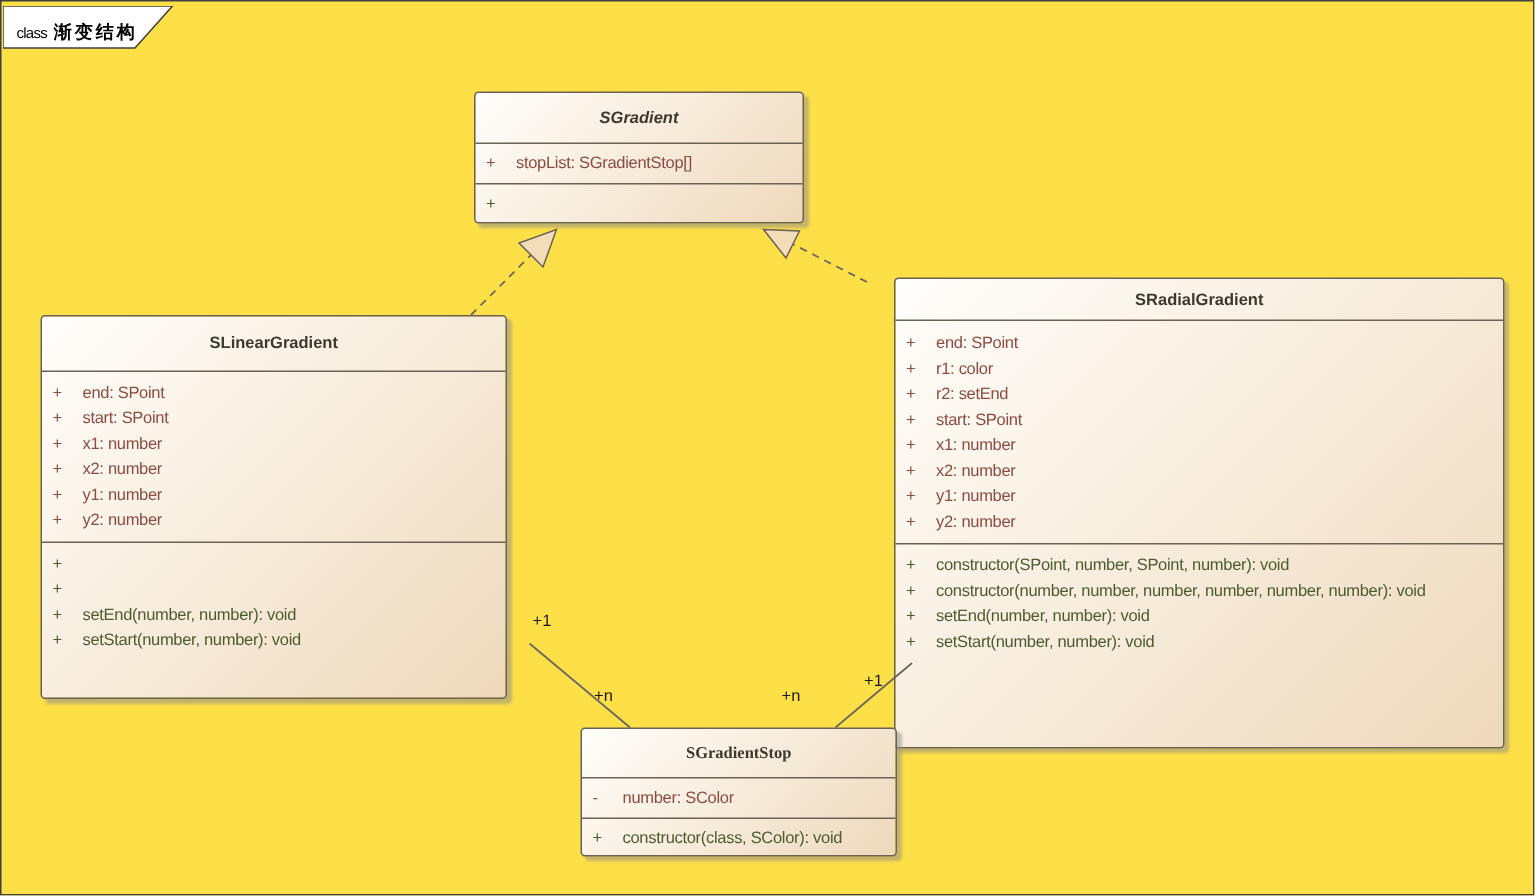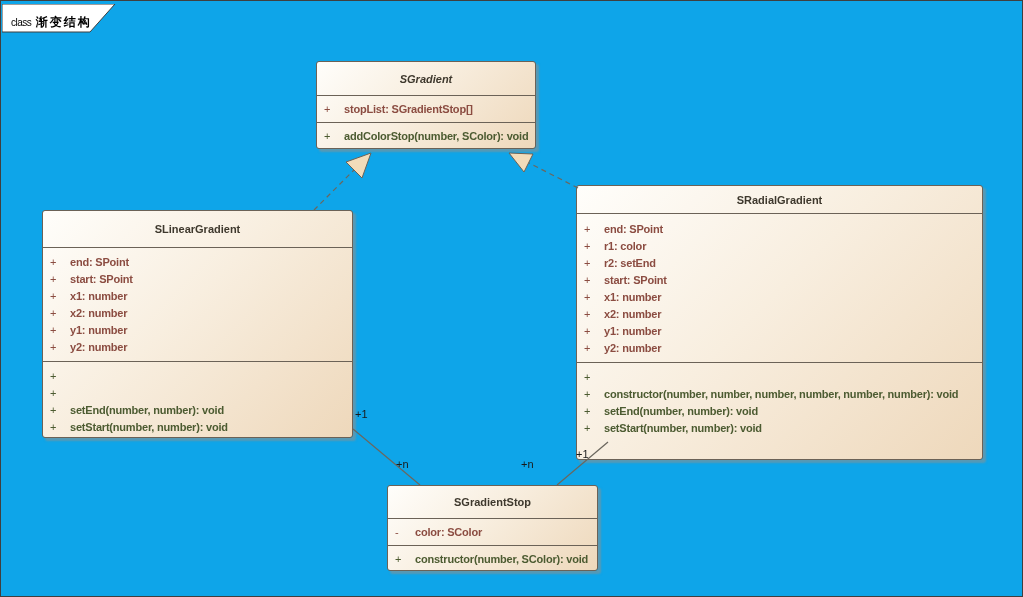--- a/index.html
+++ b/index.html
@@ -1,20 +1,20 @@
 <!DOCTYPE html>
 <html><head>
 <meta charset="utf-8">
 <style>
   * { margin:0; padding:0; box-sizing:border-box; }
   html,body { background:#e8e8e8; }
   body { font-family:"Liberation Sans", sans-serif; }
   #canvas {
     position:relative; width:1023px; height:597px;
-    background:#0ea5e9; border:1px solid #3f3f3f; overflow:hidden;
+    background:#fde047; border:1px solid #3f3f3f; overflow:hidden;
   }
   
   .frame-tab { position:absolute; left:1px; top:3px; width:120px; height:29px; }
   .frame-tab-text {
     position:absolute; left:9px; top:8px; white-space:nowrap; color:#000;
   }
   .frame-tab-text .prefix { font-size:10px; letter-spacing:-0.5px; }
   .frame-tab-text .cn { font-size:12px; font-weight:bold; letter-spacing:2px; }
 
   
@@ -26,21 +26,21 @@
     color:#3e382d;
   }
   .uml-title {
     display:flex; align-items:center; justify-content:center;
     font-size:11px; font-weight:bold; color:#3e382d;
   }
   .uml-title.abstract { font-style:italic; }
   .compartment { border-top:1px solid #6b6257; position:relative; }
   .m-row { position:relative; height:17px; line-height:17px; font-size:11px; white-space:nowrap; }
   .m-row .vis { position:absolute; left:7px; }
-  .m-row .txt { position:absolute; left:27px; letter-spacing:-0.2px;font-weight:bold; }
+  .m-row .txt { position:absolute; left:27px; letter-spacing:-0.2px; }
   .attrs .m-row { color:#8b4c41; }
   .ops .m-row   { color:#4c5b31; }
 
   
   #connectors { position:absolute; left:0; top:0; width:1023px; height:597px; pointer-events:none; }
   .mult-label { position:absolute; font-size:11px; color:#1a1a1a; white-space:nowrap; }
 </style>
 </head>
 <body>
 
@@ -60,26 +60,25 @@
     <div class="uml-title abstract" style="height:33px;">SGradient</div>
     <div class="compartment attrs" style="height:27px; padding-top:5px;">
       <div class="m-row">
         <span class="vis">+</span>
         <span class="txt">stopList: SGradientStop[]</span>
       </div>
     </div>
     <div class="compartment ops" style="height:28px; padding-top:5px;">
       <div class="m-row">
         <span class="vis">+</span>
-        <span class="txt">addColorStop(number, SColor): void</span>
-      </div>
-    </div>
-  </div>
-
-  <div class="uml-class" style="left:41px; top:209px; width:311px; height:228px;">
+      </div>
+    </div>
+  </div>
+
+  <div class="uml-class" style="left:26px; top:209px; width:311px; height:256px;">
     <div class="uml-title" style="height:36px;">SLinearGradient</div>
     <div class="compartment attrs" style="height:114px; padding-top:6px;">
       <div class="m-row">
         <span class="vis">+</span>
         <span class="txt">end: SPoint</span>
       </div>
       <div class="m-row">
         <span class="vis">+</span>
         <span class="txt">start: SPoint</span>
       </div>
@@ -111,21 +110,21 @@
         <span class="vis">+</span>
         <span class="txt">setEnd(number, number): void</span>
       </div>
       <div class="m-row">
         <span class="vis">+</span>
         <span class="txt">setStart(number, number): void</span>
       </div>
     </div>
   </div>
 
-  <div class="uml-class" style="left:575px; top:184px; width:407px; height:275px;">
+  <div class="uml-class" style="left:595px; top:184px; width:407px; height:314px;">
     <div class="uml-title" style="height:27px;">SRadialGradient</div>
     <div class="compartment attrs" style="height:149px; padding-top:7px;">
       <div class="m-row">
         <span class="vis">+</span>
         <span class="txt">end: SPoint</span>
       </div>
       <div class="m-row">
         <span class="vis">+</span>
         <span class="txt">r1: color</span>
       </div>
@@ -150,48 +149,49 @@
         <span class="txt">y1: number</span>
       </div>
       <div class="m-row">
         <span class="vis">+</span>
         <span class="txt">y2: number</span>
       </div>
     </div>
     <div class="compartment ops" style="height:77px; padding-top:6px;">
       <div class="m-row">
         <span class="vis">+</span>
+        <span class="txt">constructor(SPoint, number, SPoint, number): void</span>
       </div>
       <div class="m-row">
         <span class="vis">+</span>
         <span class="txt">constructor(number, number, number, number, number, number): void</span>
       </div>
       <div class="m-row">
         <span class="vis">+</span>
         <span class="txt">setEnd(number, number): void</span>
       </div>
       <div class="m-row">
         <span class="vis">+</span>
         <span class="txt">setStart(number, number): void</span>
       </div>
     </div>
   </div>
 
   <div class="uml-class" style="left:386px; top:484px; width:211px; height:86px;">
-    <div class="uml-title" style="height:32px;">SGradientStop</div>
+    <div class="uml-title" style="height:32px;font-family:Liberation Serif, serif;">SGradientStop</div>
     <div class="compartment attrs" style="height:27px; padding-top:5px;">
       <div class="m-row">
         <span class="vis">-</span>
-        <span class="txt">color: SColor</span>
+        <span class="txt">number: SColor</span>
       </div>
     </div>
     <div class="compartment ops" style="height:27px; padding-top:5px;">
       <div class="m-row">
         <span class="vis">+</span>
-        <span class="txt">constructor(number, SColor): void</span>
+        <span class="txt">constructor(class, SColor): void</span>
       </div>
     </div>
   </div>
 
   <svg id="connectors" viewBox="0 0 1023 597">
 
     <path d="M313,209 L353,169" stroke="#6b675e" stroke-width="1.2" stroke-dasharray="5,4" fill="none"></path>
     <polygon points="370,152 361,177 345,161" fill="#f2dcba" stroke="#6b6257" stroke-width="1"></polygon>
 
     <path d="M577,187 L528,162" stroke="#6b675e" stroke-width="1.2" stroke-dasharray="5,4" fill="none"></path>

